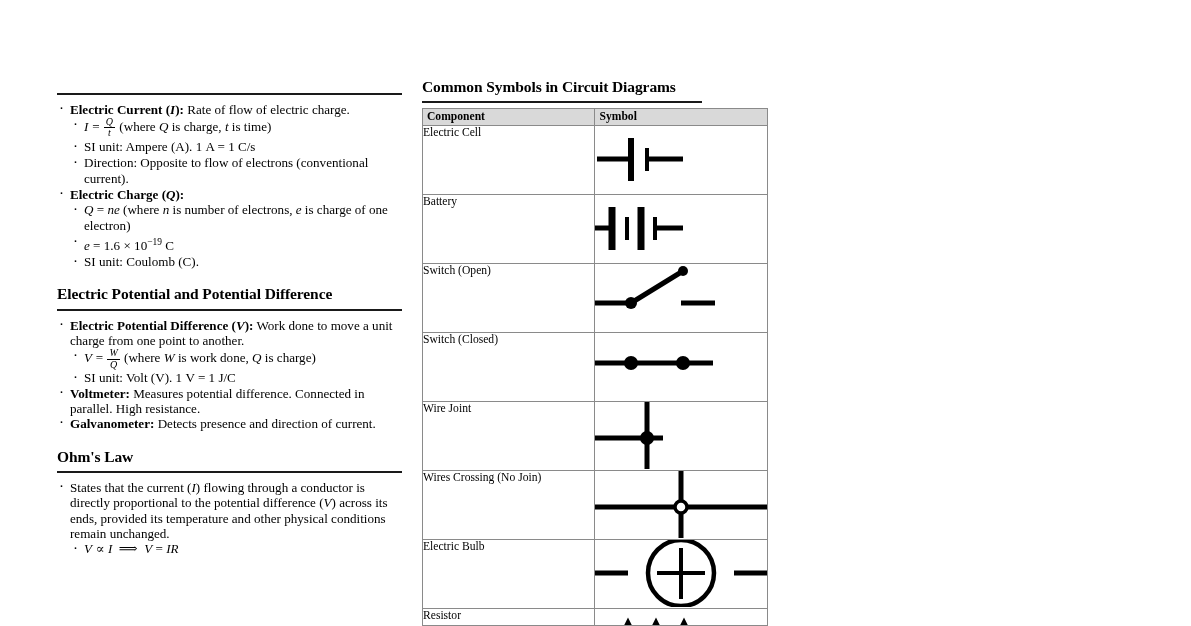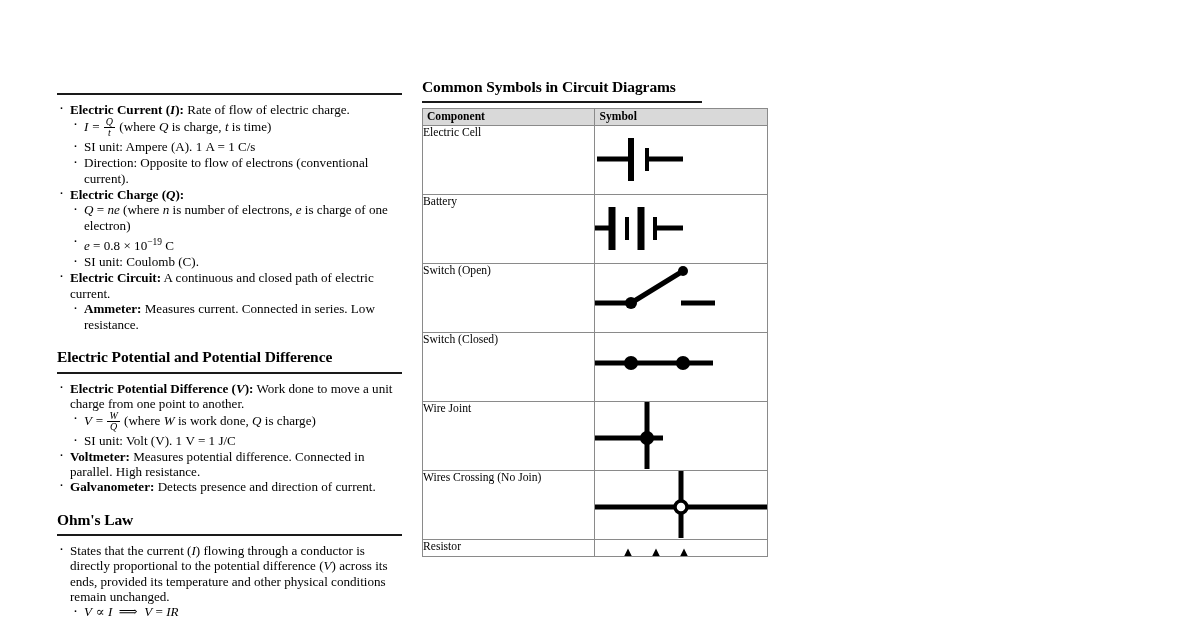--- a/index.html
+++ b/index.html
@@ -197,36 +197,26 @@
         </li>
 
         <li>
           <span class="b">Electric Charge</span><span class="b"> (</span><span class="mi b">Q</span><span class="b">):</span>
           <ul class="lvl2">
             <li>
               <span class="mi">Q</span> <span class="mo">=</span> <span class="mi">ne</span>
               (where <span class="mi">n</span> is number of electrons, <span class="mi">e</span> is charge of one electron)
             </li>
             <li>
-              <span class="mi">e</span> <span class="mo">=</span> <span class="mn">0.8</span> <span class="mo">×</span> <span class="mn">10</span><sup class="exp">−19</sup> <span class="mrm">C</span>
+              <span class="mi">e</span> <span class="mo">=</span> <span class="mn">1.6</span> <span class="mo">×</span> <span class="mn">10</span><sup class="exp">−19</sup> <span class="mrm">C</span>
             </li>
             <li>SI unit: Coulomb (C).</li>
           </ul>
         </li>
 
-        <li>
-          <span class="b">Electric Circuit:</span>
-          <span>A continuous and closed path of electric current.</span>
-          <ul class="lvl2">
-            <li>
-              <span class="b">Ammeter:</span>
-              <span>Measures current. Connected in series. Low resistance.</span>
-            </li>
-          </ul>
-        </li>
 
       </ul>
     </div>
 
     <div class="section-block" style="margin-top:14px;">
       <h2 class="section-title">Electric Potential and Potential Difference</h2>
       <div class="rule"></div>
 
       <ul class="lvl1">
         <li>
@@ -372,20 +362,34 @@
             <div class="sym-wrap">
               <svg width="172" height="67" viewBox="0 0 172 67" xmlns="http://www.w3.org/2000/svg">
                 <line x1="0" y1="36" x2="172" y2="36" stroke="#000" stroke-width="5"></line>
                 <line x1="86" y1="-2" x2="86" y2="72" stroke="#000" stroke-width="5"></line>
                 <circle cx="86" cy="36" r="6" fill="#fff" stroke="#000" stroke-width="3.5"></circle>
               </svg>
             </div>
           </td>
         </tr>
 
+        <tr style="height:69px;">
+          <td class="comp-name">Electric Bulb</td>
+          <td class="sym-cell">
+            <div class="sym-wrap">
+              <svg width="172" height="67" viewBox="0 0 172 67" xmlns="http://www.w3.org/2000/svg">
+                <circle cx="86" cy="33" r="33" fill="none" stroke="#000" stroke-width="4.5"></circle>
+                <line x1="0" y1="33" x2="33" y2="33" stroke="#000" stroke-width="5"></line>
+                <line x1="139" y1="33" x2="172" y2="33" stroke="#000" stroke-width="5"></line>
+                <line x1="62" y1="33" x2="110" y2="33" stroke="#000" stroke-width="4"></line>
+                <line x1="86" y1="8" x2="86" y2="59" stroke="#000" stroke-width="4"></line>
+              </svg>
+            </div>
+          </td>
+        </tr>
 
         <tr style="height:16px;padding-left:28px;">
           <td class="comp-name">Resistor</td>
           <td class="sym-cell">
             <div class="sym-wrap" style="height:16px;overflow:hidden;">
               <svg width="172" height="67" viewBox="0 0 172 67" xmlns="http://www.w3.org/2000/svg" style="margin-top:7px;">
                 <polyline points="0,20 26,20 33,6 47,34 61,6 75,34 89,6 103,34 110,20 148,20" fill="none" stroke="#000" stroke-width="4"></polyline>
               </svg>
             </div>
           </td>

